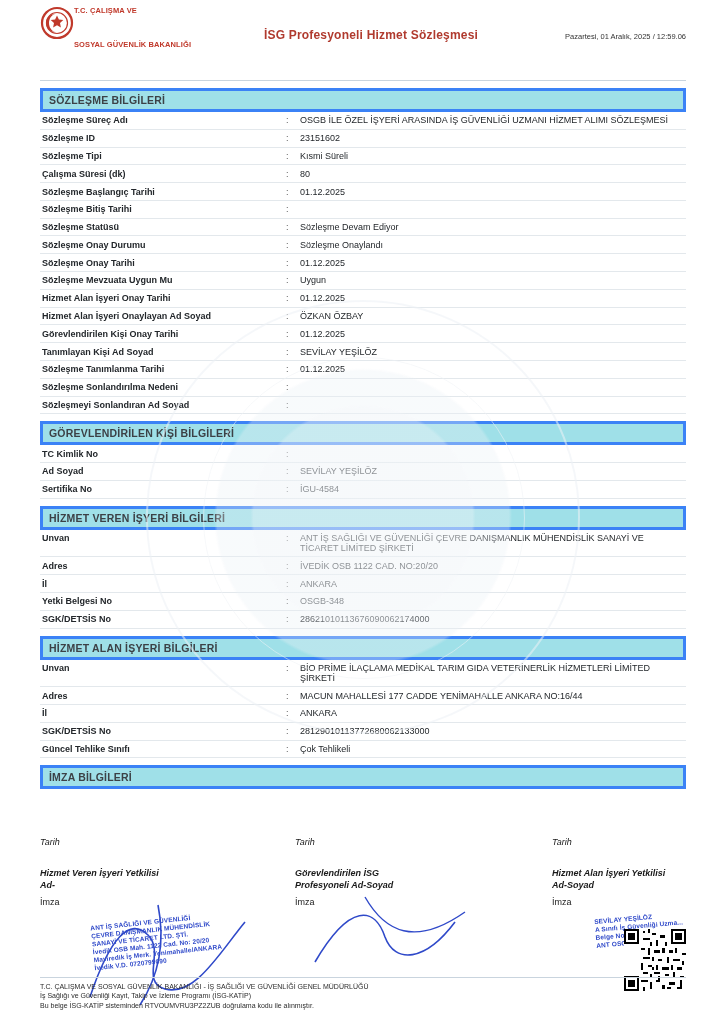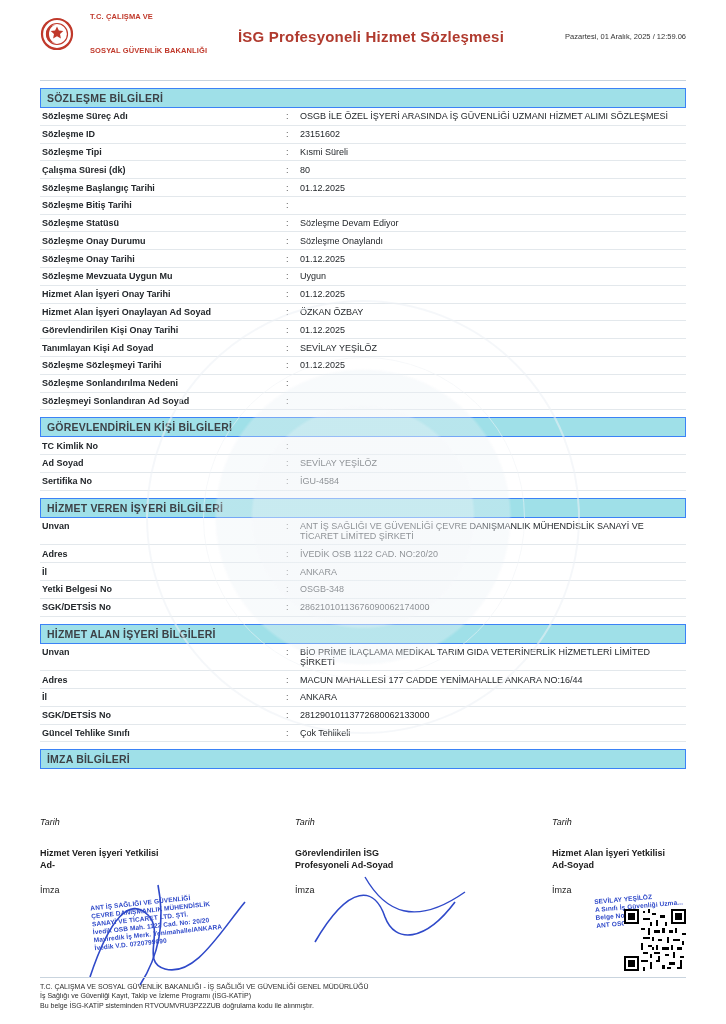--- a/index.html
+++ b/index.html
@@ -23,56 +23,56 @@
       radial-gradient(circle at 50% 50%, rgba(240,244,248,.85) 0 36%, rgba(255,255,255,0) 37%),
       radial-gradient(circle at 50% 50%, rgba(235,241,246,.6) 0 48%, rgba(255,255,255,0) 49%);
   }
   .watermark:before{
     content:"";position:absolute;left:50%;top:50%;width:320px;height:320px;margin:-160px 0 0 -160px;
     border-radius:50%;border:1px solid #f0f3f6;
   }
 
   
   .hdr{position:relative;height:52px;padding-top:18px;}
-  .logo{position:absolute;left:0;top:12px;display:flex;align-items:center;gap:16px;}
+  .logo{position:absolute;left:0;top:6px;display:flex;align-items:flex-start;gap:0;}
   .crest{width:34px;height:34px;flex:0 0 34px;}
   .logo-text{font-size:7.5px;line-height:9.5px;font-weight:bold;color:#c0392b;letter-spacing:.1px;}
   .logo-text .l2{color:#c0392b;margin-top:24px;}
   .doc-title{
     position:absolute;left:16px;right:0;top:28px;text-align:center;
-    font-size:15px;color:#b03a2e;font-weight:bold;letter-spacing:.2px;
+    font-size:12px;color:#b03a2e;font-weight:bold;letter-spacing:.2px;
   }
   .doc-date{position:absolute;right:0;top:32px;font-size:7.5px;color:#333;padding-left:44px;}
   .hdr-rule{border-top:1px solid #c9d4de;margin-top:10px;}
 
   
   .sect{
     background:#9fe0e8;color:#3c4146;
     font-size:10.5px;font-weight:bold;
     padding:3px 6px;margin-top:7px;
-    border:1px solid #3b82f6;
+    border:3px solid #3b82f6;
     letter-spacing:.2px;
   }
   table.rows{width:100%;border-collapse:collapse;table-layout:fixed;}
   table.rows td{
     font-size:9px;padding:3.4px 2px;vertical-align:top;
     border-bottom:1px solid #e3e8ec;
   }
   td.lbl{width:240px;font-weight:bold;color:#23272b;}
   td.sep{width:10px;color:#555;}
   td.val{color:#23272b;}
 
   
   .sig-wrap{position:relative;margin-top:48px;height:150px;}
   .sig-col{position:absolute;top:0;width:215px;font-size:9px;}
   .sig-col.c1{left:0;}
   .sig-col.c2{left:255px;}
   .sig-col.c3{left:512px;}
   .sig-col .t{margin-bottom:20px;font-style:italic;}
-  .sig-col .b{font-weight:bold;line-height:12px;margin-bottom:14px;}
+  .sig-col .b{font-weight:bold;line-height:12px;margin-bottom:6px;font-style:italic;}
   .sig-col .i{margin-bottom:4px;}
 
   
   .stamp{
     position:absolute;font-size:6.5px;line-height:8px;color:#2f49c9;
     font-weight:bold;letter-spacing:.1px;transform:rotate(-6deg);
   }
   .stamp.one{left:52px;top:78px;width:180px;}
   .stamp.two{left:300px;top:74px;width:160px;transform:rotate(-5deg);}
   .scrawl{position:absolute;pointer-events:none;}
@@ -178,21 +178,21 @@
             <td class="lbl">Görevlendirilen Kişi Onay Tarihi</td>
             <td class="sep">:</td>
             <td class="val">01.12.2025</td>
           </tr>
           <tr>
             <td class="lbl">Tanımlayan Kişi Ad Soyad</td>
             <td class="sep">:</td>
             <td class="val">SEVİLAY YEŞİLÖZ</td>
           </tr>
           <tr>
-            <td class="lbl">Sözleşme Sözleşmeyi Tarihi</td>
+            <td class="lbl">Sözleşme Tanımlanma Tarihi</td>
             <td class="sep">:</td>
             <td class="val">01.12.2025</td>
           </tr>
           <tr>
             <td class="lbl">Sözleşme Sonlandırılma Nedeni</td>
             <td class="sep">:</td>
             <td class="val"></td>
           </tr>
           <tr>
             <td class="lbl">Sözleşmeyi Sonlandıran Ad Soyad</td>

